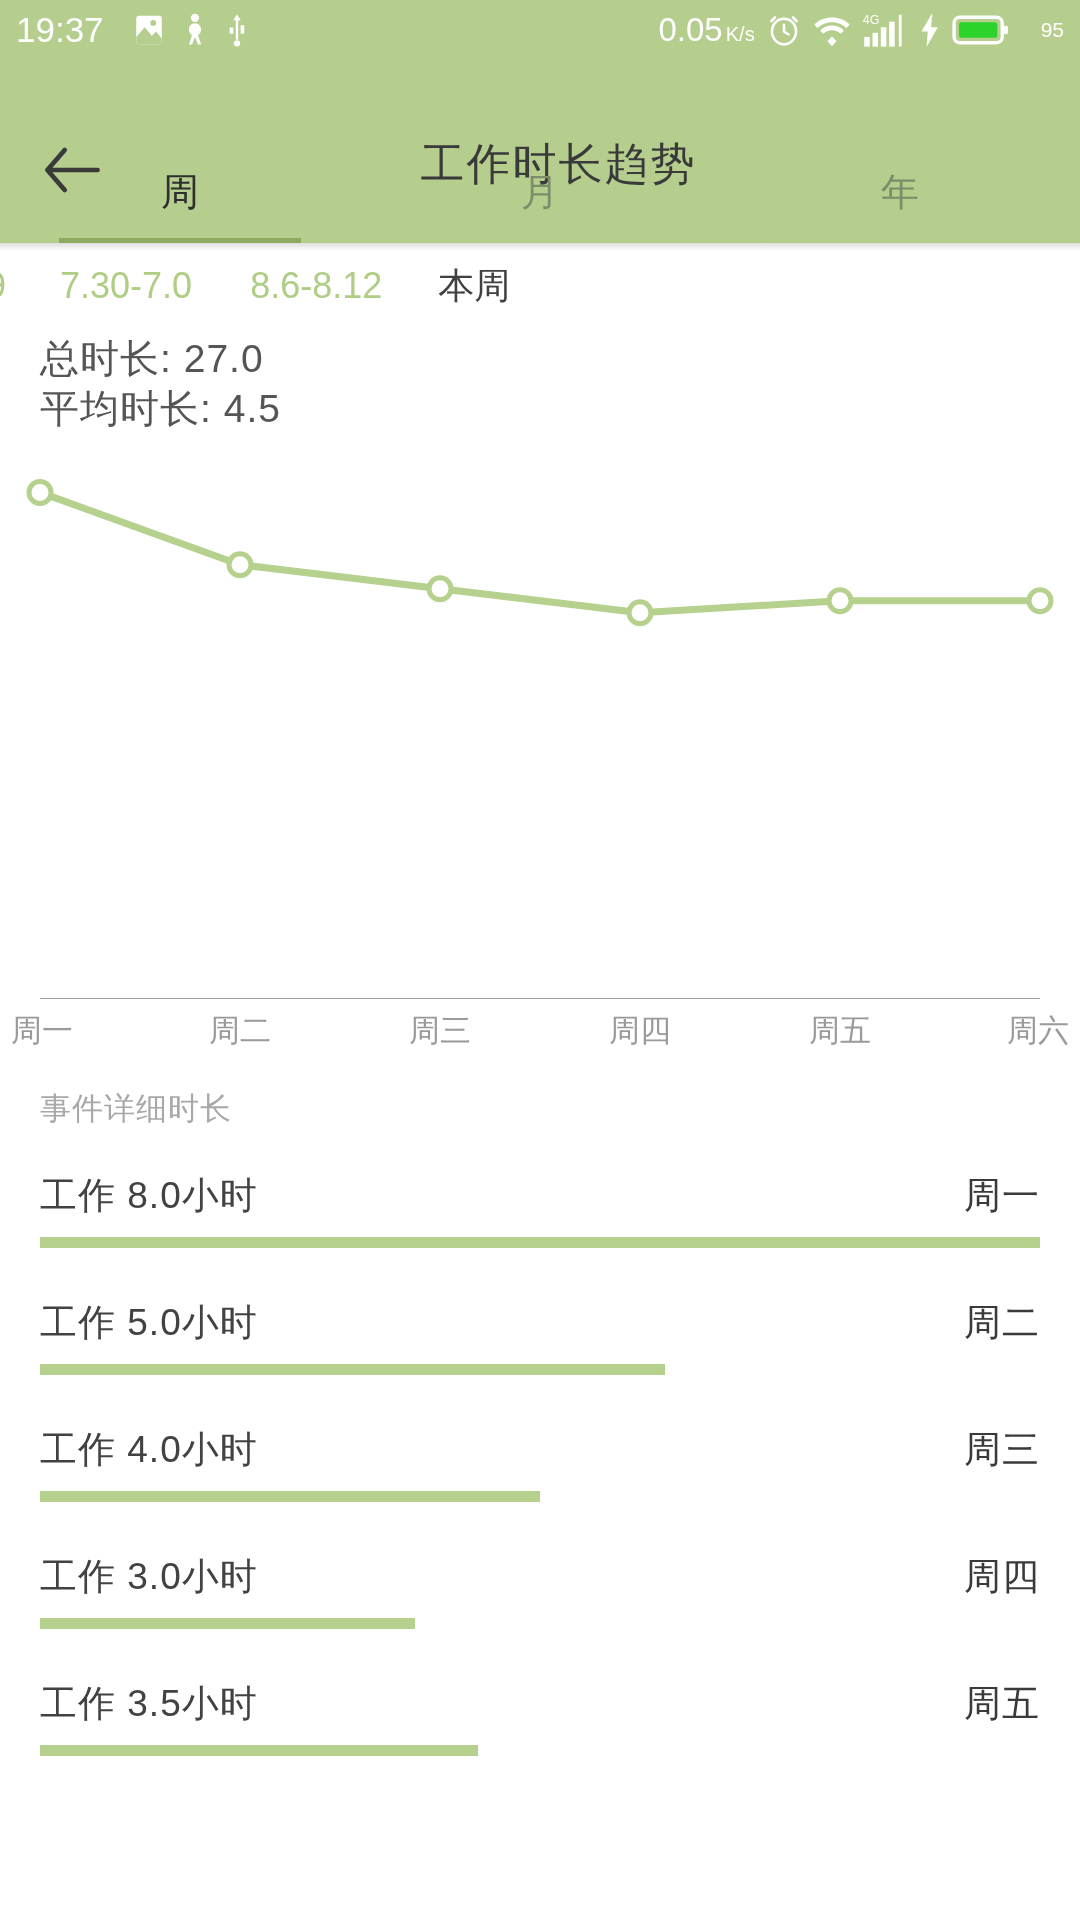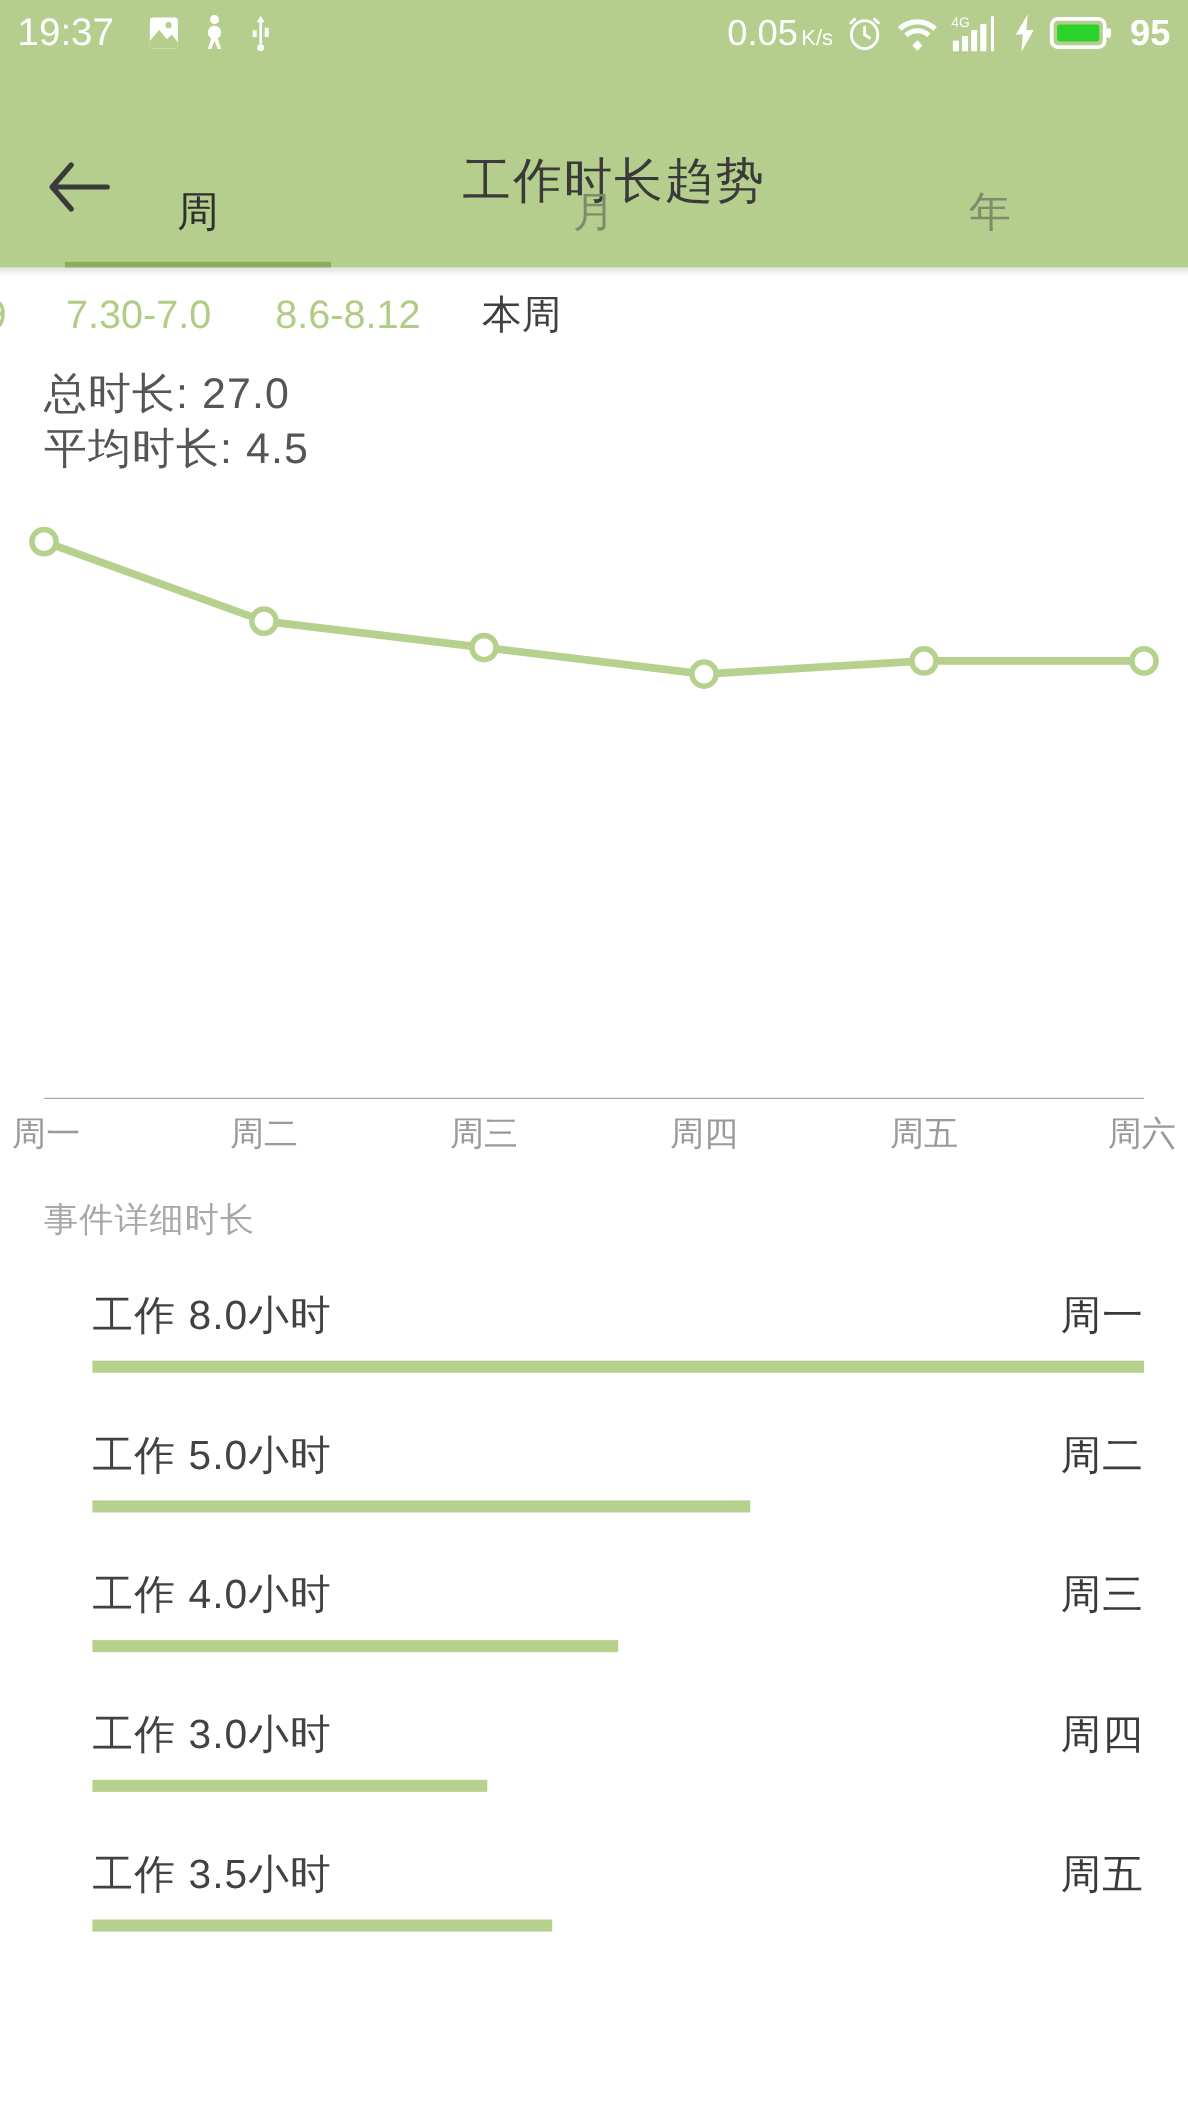--- a/index.html
+++ b/index.html
@@ -16,21 +16,21 @@
     display:flex; align-items:center; padding:0 16px;
     font-size:33px; letter-spacing:0;
   }
   .sb-time { font-size:35px; font-weight:400; margin-right:14px; }
   .sb-left { display:flex; align-items:center; gap:14px; }
   .sb-right { margin-left:auto; display:flex; align-items:center; gap:11px; }
   .sb-speed { font-size:33px; display:flex; align-items:baseline;text-align:center; }
   .sb-speed .unit { font-size:20px; margin-left:3px; }
   .ic { display:inline-block; }
   svg.ic { display:block; }
-  .sb-batt-num { font-size:33px; margin-left:4px;font-weight:bold; }
+  .sb-batt-num { font-size:21px; margin-left:20px; }
 
   
   .appbar { background:#b5ce8e; height:183px; position:relative; }
   .back-btn {
     position:absolute; left:36px; top:78px; width:72px; height:68px;
     display:flex; align-items:center; justify-content:center;
   }
   .title {
     position:absolute; left:0; right:0; top:75px; text-align:center;
     font-size:44px; color:#3a3a3a; letter-spacing:2px;padding-left:37px;
@@ -81,21 +81,21 @@
   .xlabel {
     position:absolute; font-size:31px; color:#9a9a9a;
     transform:translateX(-50%); white-space:nowrap;
   }
 
   
   .detail-head {
     position:absolute; top:1088px; left:40px;
     font-size:31px; color:#a8a8a8; letter-spacing:1px;
   }
-  .list { position:absolute; top:1155px; left:0; width:1080px;padding-left:44px; }
+  .list { position:absolute; top:1155px; left:0; width:1080px; }
   .row { position:relative; height:127px; }
   .row-top { display:flex; align-items:center; padding:0 40px; height:82px; }
   .row-label { font-size:37px; color:#424242; letter-spacing:1px; }
   .row-day { margin-left:auto; font-size:37px; color:#3a3a3a; letter-spacing:1px; }
   .bar-track { margin:0 40px; height:11px; background:transparent; }
   .bar-fill { height:11px; background:#b5d18d; }
 </style>
 </head>
 <body>
 

